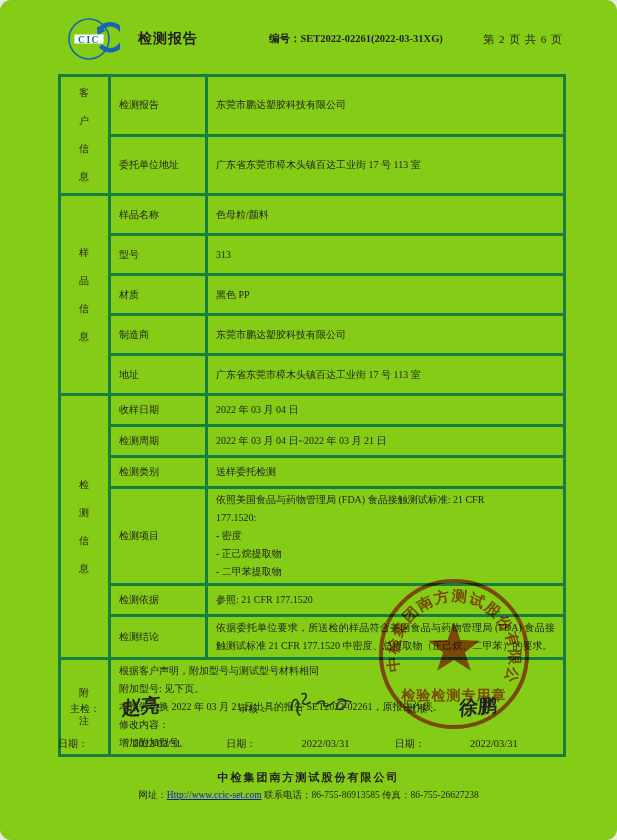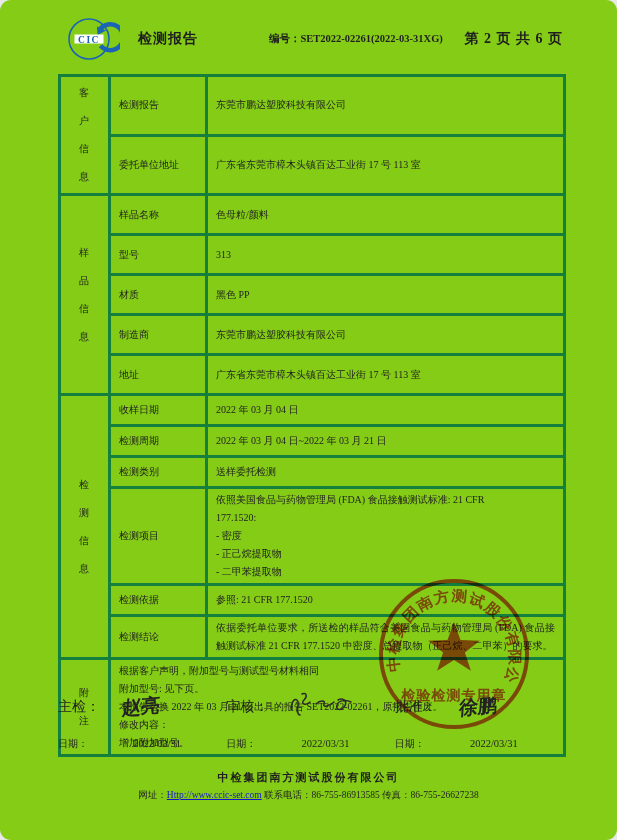--- a/index.html
+++ b/index.html
@@ -14,21 +14,21 @@
     border-radius:11px;
   }
   
   .hdr{
     position:absolute;left:58px;top:16px;width:505px;
     display:flex;align-items:center;
   }
   .logo{width:62px;height:46px;flex:0 0 62px;}
   .hdr-title{font-size:14px;font-weight:bold;margin-left:18px;letter-spacing:1px;}
   .hdr-no{font-size:10.5px;font-weight:bold;margin-left:56px;white-space:nowrap;padding-left:15px;}
-  .hdr-page{font-size:14px;font-weight:bold;margin-left:auto;white-space:nowrap;letter-spacing:1px;}
+  .hdr-page{font-size:11px;font-weight:normal;margin-left:auto;white-space:nowrap;letter-spacing:1px;}
   
   table.rep{
     position:absolute;left:58px;top:74px;width:505px;
     border-collapse:collapse;table-layout:fixed;
   }
   table.rep td{
     border:3px solid #15803d;
     font-size:10px;line-height:1.8;
     padding:2px 8px;vertical-align:middle;
     word-break:break-word;
@@ -43,21 +43,21 @@
   
   .stamp{
     position:absolute;left:376px;top:576px;width:156px;height:156px;
     opacity:.88;mix-blend-mode:multiply;pointer-events:none;
   }
   
   .sig-area{position:absolute;left:58px;top:688px;width:505px;}
   .sig-cols{display:flex;}
   .sig-col{flex:1 1 33.3%;position:relative;}
   .sig-row1{display:flex;align-items:flex-end;height:32px;}
-  .sig-role{font-size:14px;white-space:nowrap;padding-bottom:4px;}
+  .sig-role{font-size:10px;white-space:nowrap;padding-bottom:4px;padding-left:12px;}
   .sig-name{
     font-size:19px;font-weight:bold;margin-left:22px;
     transform:rotate(-5deg) skewX(-9deg);
     font-family:"Liberation Serif",serif;color:#222;
   }
   .sig-scribble{margin-left:18px;margin-bottom:2px;}
   .sig-row2{display:flex;align-items:baseline;margin-top:17px;justify-content:space-between;}
   .sig-date-label{font-size:10px;white-space:nowrap;}
   .sig-date{font-size:10.5px;flex:1;text-align:center;}
   

